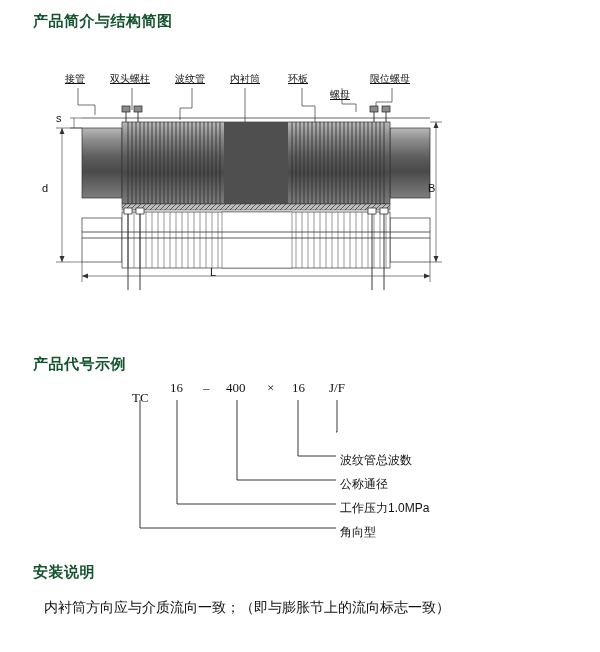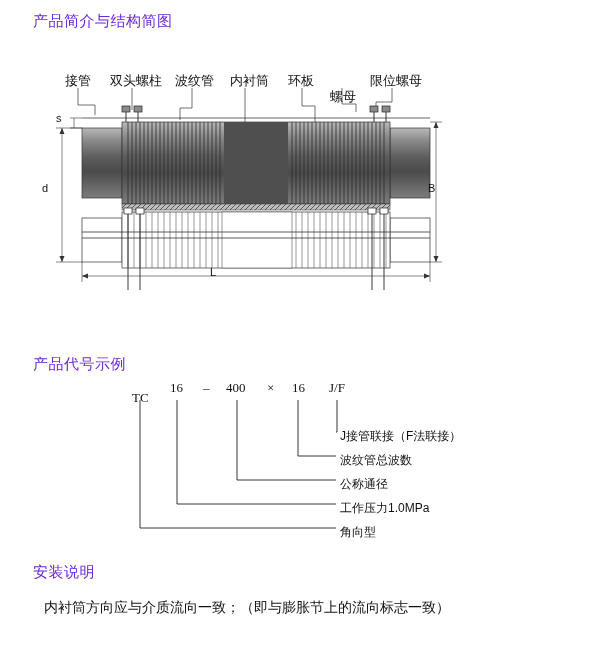--- a/index.html
+++ b/index.html
@@ -11,42 +11,43 @@
     width: 600px;
     height: 652px;
     position: relative;
     font-family: "Liberation Sans", sans-serif;
     color: #1a1a1a;
     overflow: hidden;
   }
   .section-title {
     position: absolute;
     font-size: 15px;
-    font-weight: normal;
-    color: #6d28d9;
+    font-weight: bold;
+    color: #14532d;
     letter-spacing: 0.5px;
     white-space: nowrap;
   }
   #title-intro { left: 33px; top: 12px; }
   #title-code  { left: 33px; top: 355px; }
   #title-install { left: 33px; top: 563px; }
 
   
   #figure-structure {
     position: absolute;
     left: 40px;
     top: 60px;
     width: 520px;
     height: 230px;
   }
   .callout-label {
     position: absolute;
-    font-size: 13px;
-    color: #111;
-    white-space: nowrap;
+    font-size: 10px;
+    color: #111;
+    white-space: nowrap;
+    text-decoration: underline;
   }
   .dim-label {
     position: absolute;
     font-size: 11px;
     color: #111;
     white-space: nowrap;
   }
 
   
   #figure-code {
@@ -308,21 +309,20 @@
 <div id="figure-code">
 
   <div class="code-token" style="left:92px;  top:10px;">TC</div>
   <div class="code-token" style="left:130px; top:0px;">16</div>
   <div class="code-token" style="left:163px; top:0px;">–</div>
   <div class="code-token" style="left:186px; top:0px;">400</div>
   <div class="code-token" style="left:227px; top:0px;">×</div>
   <div class="code-token" style="left:252px; top:0px;">16</div>
   <div class="code-token" style="left:289px; top:0px;">J/F</div>
 
-  <div class="code-desc" style="left:300px; top:48px;">J接管联接（F法联接）</div>
   <div class="code-desc" style="left:300px; top:72px;">波纹管总波数</div>
   <div class="code-desc" style="left:300px; top:96px;">公称通径</div>
   <div class="code-desc" style="left:300px; top:120px;">工作压力1.0MPa</div>
   <div class="code-desc" style="left:300px; top:144px;">角向型</div>
 
   <svg width="520" height="160" viewBox="0 0 520 160">
     <g stroke="#222" fill="none" stroke-width="0.9">
 
       <path d="M297,20 L297,52 L296,52"></path>
 

